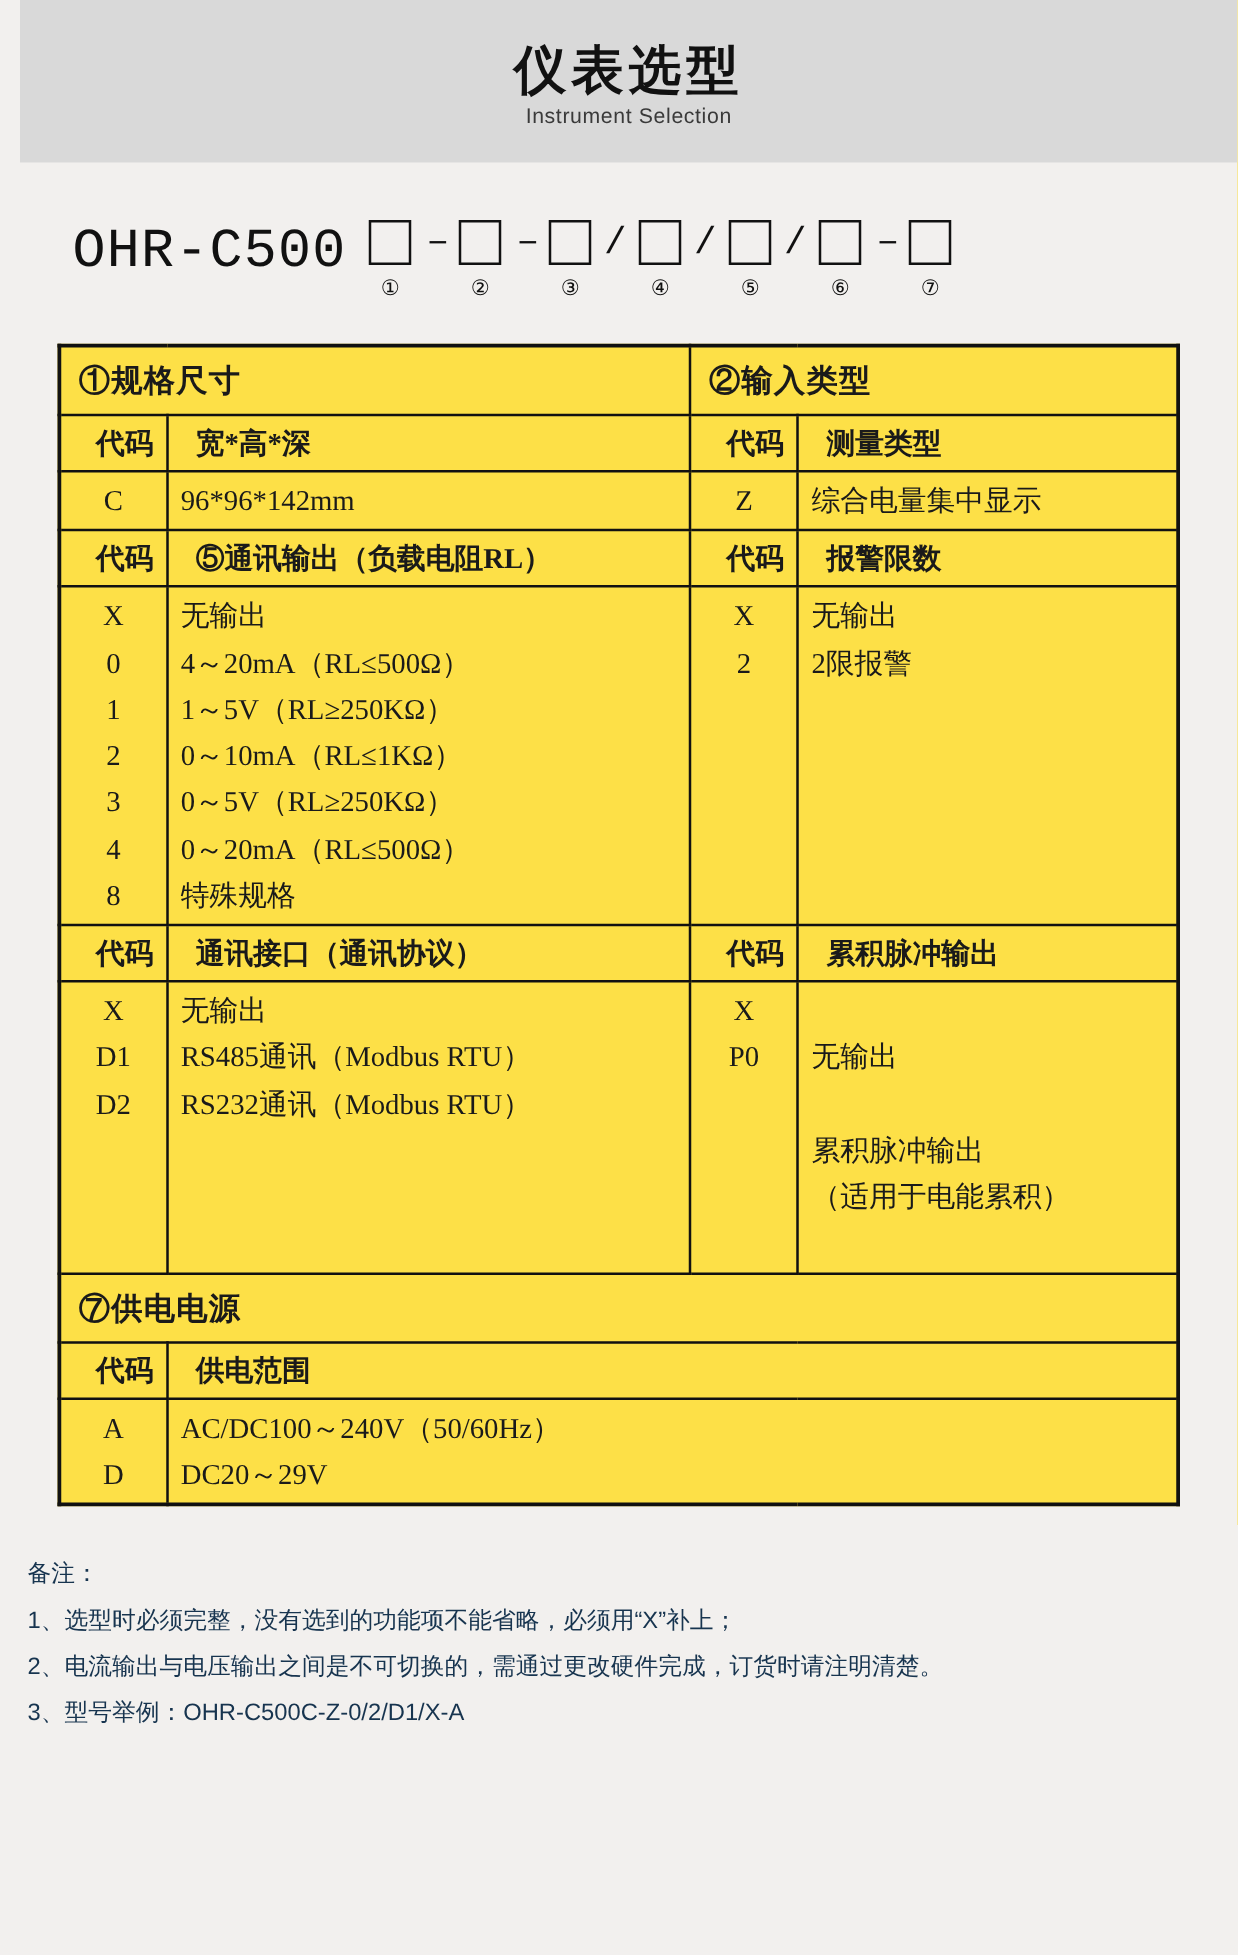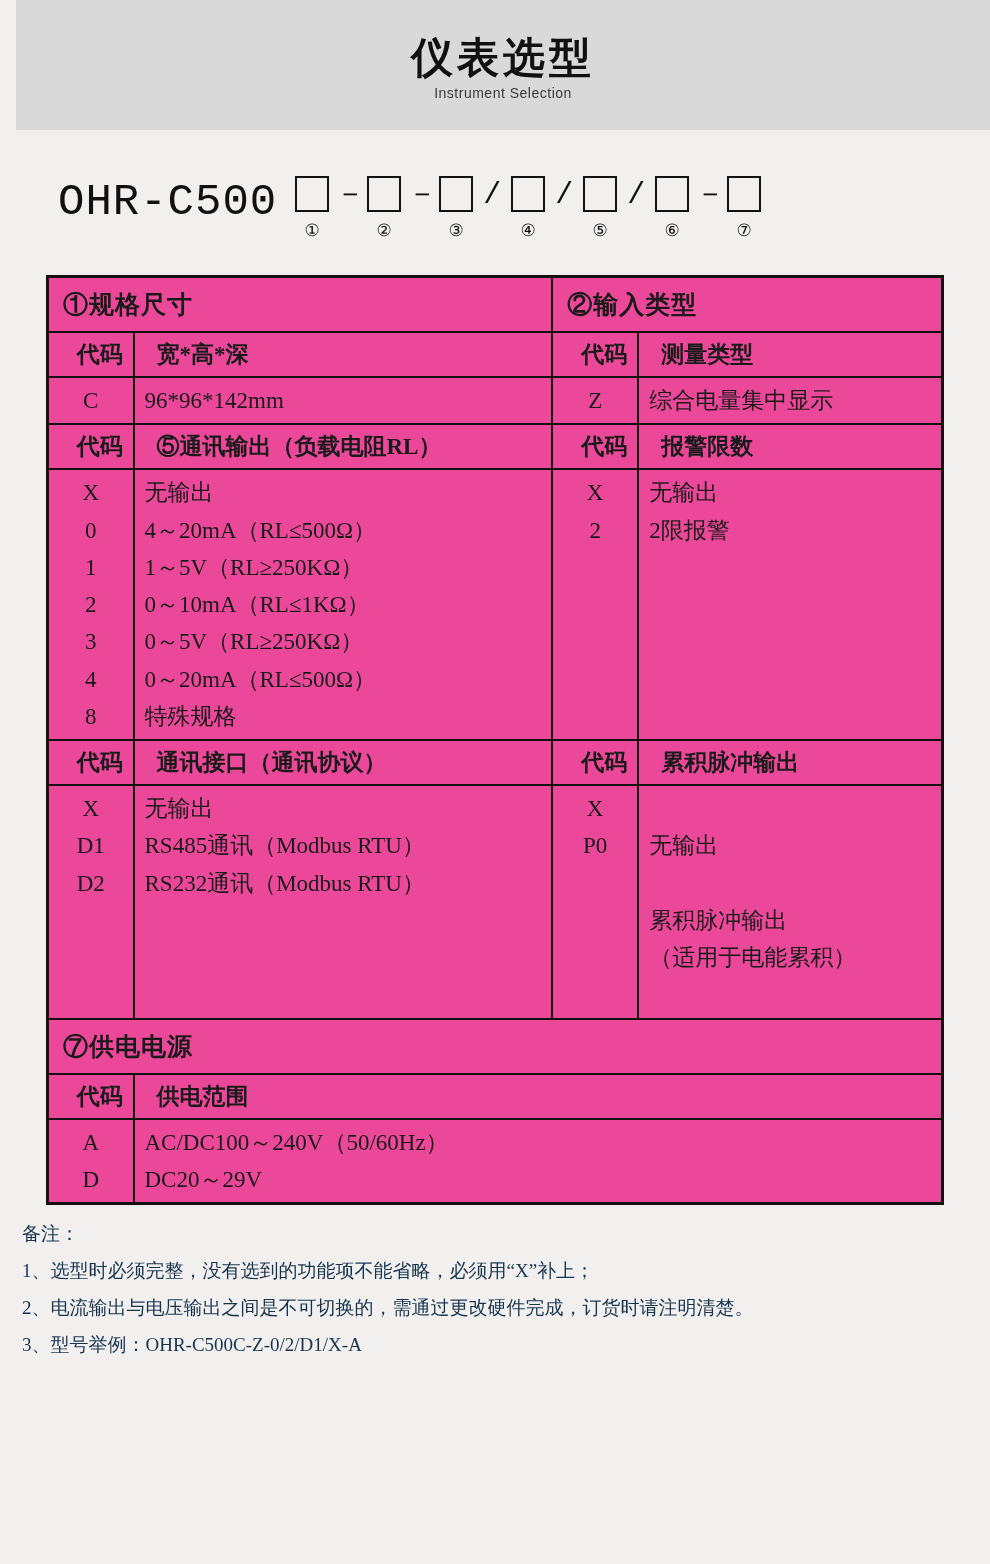--- a/index.html
+++ b/index.html
@@ -27,21 +27,21 @@
   .header-title {
     font-family: "Liberation Sans", sans-serif;
     font-weight: bold;
     font-size: 42px;
     letter-spacing: 4px;
     color: #111;
     line-height: 1.1;
   }
   .header-sub {
     font-family: "Liberation Sans", sans-serif;
-    font-size: 14px;
+    font-size: 17px;
     color: #3a3a3a;
     letter-spacing: 0.5px;
     margin-top: 4px;
     text-align: right;
   }
 
   
   .model-wrap {
     margin-top: 46px;
     padding-left: 58px;
@@ -87,21 +87,21 @@
     text-align: center;
     color: #111;
   }
 
   
   .table {
     margin: 34px auto 0 auto;
     width: 898px;
     border: 3px solid #111;
     border-collapse: collapse;
-    background: #ec4899;
+    background: #fde047;
   }
   .table td {
     border: 2px solid #111;
     padding: 0;
     vertical-align: top;
   }
   .sec-title {
     font-family: "Liberation Sans", sans-serif;
     font-weight: bold;
     font-size: 25px;
@@ -127,22 +127,22 @@
     font-family: Liberation Serif, serif;
     font-size: 23px;
     padding: 4px 8px 4px 10px;
     line-height: 1.62;
     white-space: nowrap;
   }
   .col-code { width: 86px; }
 
   
   .notes {
-    margin: 10px 0 0 22px;
-    font-family: Liberation Serif, serif;
+    margin: 36px 0 0 22px;
+    font-family: Liberation Sans, sans-serif;
     color: #17344f;
     font-size: 19px;
     line-height: 1.95;
   }
   .notes .note-title { color:#17344f; }
   .notes div { white-space: nowrap; }
 </style>
 </head>
 <body>
 

